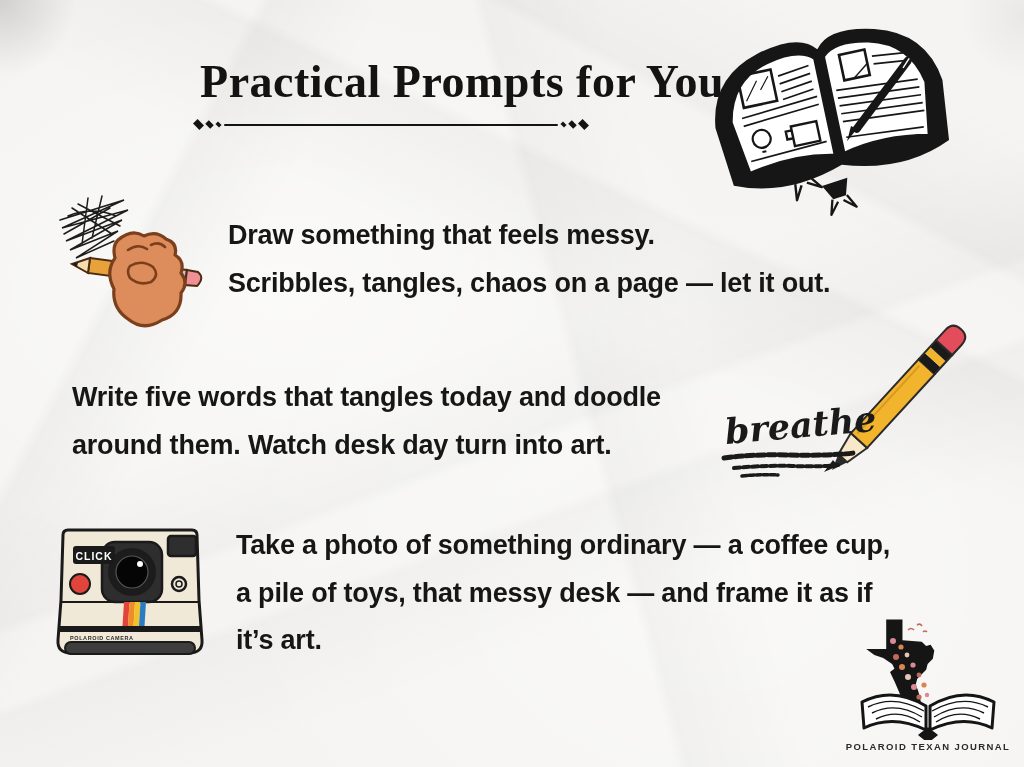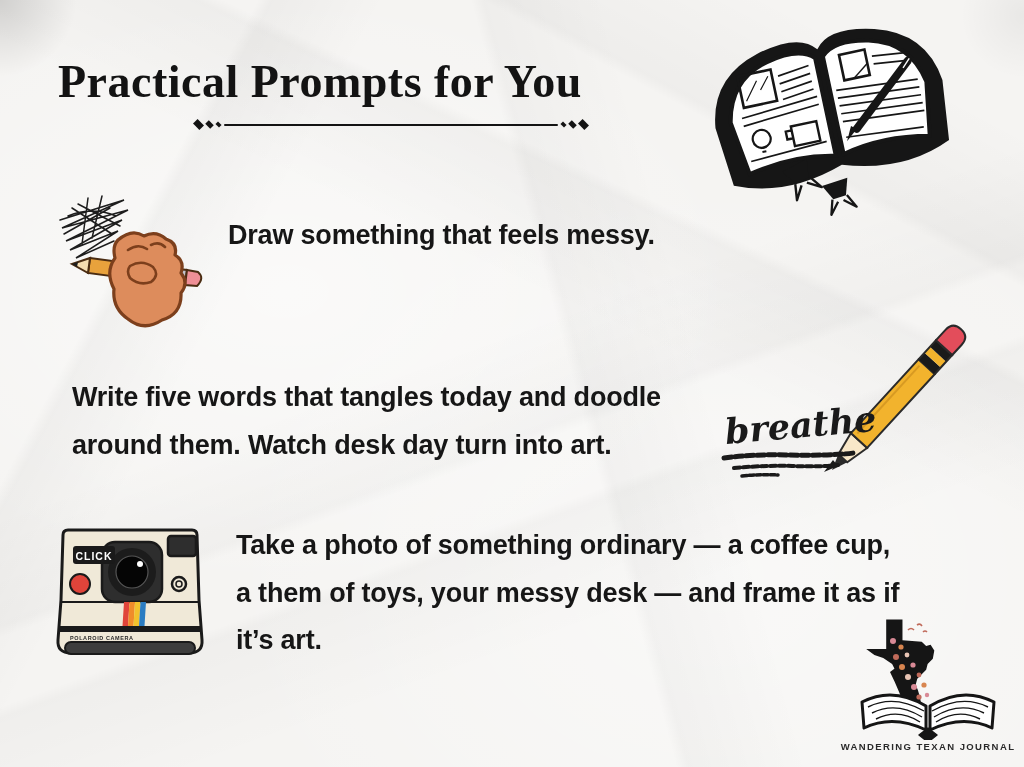--- a/index.html
+++ b/index.html
@@ -16,21 +16,21 @@
       radial-gradient(circle at 100% 2%, rgba(0,0,0,0.05), transparent 5%),
       linear-gradient(118deg, transparent 18%, rgba(0,0,0,0.030) 19%, transparent 27%),
       linear-gradient(205deg, transparent 30%, rgba(0,0,0,0.026) 31%, transparent 42%),
       linear-gradient(340deg, transparent 44%, rgba(0,0,0,0.022) 45%, transparent 55%),
       linear-gradient(75deg, transparent 55%, rgba(0,0,0,0.028) 56%, transparent 66%),
       linear-gradient(160deg, transparent 62%, rgba(0,0,0,0.024) 63%, transparent 74%),
       linear-gradient(28deg, transparent 78%, rgba(0,0,0,0.026) 79%, transparent 90%),
       radial-gradient(ellipse at 28% 38%, rgba(255,255,255,0.55), transparent 45%),
       radial-gradient(ellipse at 70% 75%, rgba(255,255,255,0.45), transparent 50%);
   }
-  .title-block{position:absolute;left:58px;top:56px;width:666px;text-align:left;}
+  .title-block{position:absolute;left:58px;top:56px;width:666px;text-align:right;}
   .title-block h1{
     margin:0;font-family:"Liberation Serif","DejaVu Serif",serif;font-weight:700;
     font-size:46px;line-height:52px;letter-spacing:0.5px;color:#131313;
   }
   .divider{display:flex;align-items:center;justify-content:center;gap:3px;margin:12px auto 0;width:394px;}
   .divider .line{flex:1;height:2px;background:#131313;border-radius:1px;}
   .divider .dm{background:#131313;transform:rotate(45deg) scale(1,0.72);}
   .dm.s1{width:9px;height:9px;} .dm.s2{width:7px;height:7px;} .dm.s3{width:5px;height:5px;}
   .prompt{
     position:absolute;font-family:"Liberation Sans",sans-serif;font-weight:700;
@@ -127,20 +127,21 @@
       <path d="M40,78 l6,-2 l-1,5 z" fill="#1d1d1d"></path>
       <path d="M146,83 L155,84 L153,99 L144,98 Z" fill="#c3c3cc" stroke="#4a2c12" stroke-width="2"></path>
       <path d="M155,84 L166,86 Q173,92 165,100 L153,99 Z" fill="#ef8f96" stroke="#4a2c12" stroke-width="2"></path>
     </g>
     <path d="M86,54 Q100,42 112,50 Q124,44 134,53 Q146,57 143,69 Q153,75 149,87 Q157,97 149,107 Q150,128 130,134 Q112,146 96,133 Q80,122 82,103 Q73,86 83,72 Q80,60 86,54 Z" fill="#dd8c5c" stroke="#7c3f1c" stroke-width="3.2" stroke-linejoin="round"></path>
     <path d="M96,64 Q106,57 115,63 M119,59 Q127,55 133,61 M98,80 Q110,73 121,81 Q128,89 119,96 Q107,100 98,92 Q94,85 98,80 Z" fill="none" stroke="#7c3f1c" stroke-width="2.6" stroke-linecap="round"></path>
   </svg>
 
   <div class="prompt prompt1">
     <span>Draw something that feels messy.</span><br>
+    <span>Scribbles, tangles, chaos on a page — let it out.</span>
   </div>
 
   <div class="prompt prompt2">
     <span>Write five words that tangles today and doodle</span><br>
     <span>around them. Watch desk day turn into art.</span>
   </div>
 
   <svg class="art pencil-art" viewBox="0 0 260 174">
     <g transform="translate(122,152) rotate(-47.5)">
       <path d="M0,0 L16,-6 L16,6 Z" fill="#2a2a2a"></path>
@@ -181,21 +182,21 @@
       <path d="M85,80 L90.5,80 L89,104 L83.5,104 Z" fill="#f2c22d"></path>
       <path d="M90.5,80 L96,80 L94.5,104 L89,104 Z" fill="#2a7cc2"></path>
     </g>
     <rect x="10" y="104" width="140" height="6" fill="#1a1a1a"></rect>
     <text x="20" y="117.5" font-size="5.5" font-weight="bold" letter-spacing="0.6" font-family="'Liberation Sans',sans-serif" fill="#2a2a2a">POLAROID CAMERA</text>
     <rect x="15" y="120" width="130" height="12" rx="6" fill="#3d3d3d" stroke="#1a1a1a" stroke-width="2"></rect>
   </svg>
 
   <div class="prompt prompt3">
     <span>Take a photo of something ordinary — a coffee cup,</span><br>
-    <span>a them of toys, your messy desk — and frame it as if</span><br>
+    <span>a pile of toys, that messy desk — and frame it as if</span><br>
     <span>it’s art.</span>
   </div>
 
   <div class="logo">
     <svg viewBox="0 0 180 124">
       <g transform="translate(26,2) scale(0.74)">
         <path d="M30,2 L52,2 L52,30 L78,32 L84,38 L90,36 L95,44 L93,55 L86,62 L84,70 L72,82 L68,97 L58,86 L50,80 L43,72 L38,62 L26,54 L14,50 L3,42 L30,42 Z" fill="#151515"></path>
       </g>
       <path d="M60,50 Q82,62 84,96 L70,100 Q62,76 52,56 Z" fill="#151515"></path>
       <g>
@@ -215,16 +216,16 @@
         <path d="M70,14 q3,-3 6,0 M79,9 q3,-2 5,1 M85,16 q2,-2 4,0" stroke="#c06a5a" stroke-width="1.6" fill="none"></path>
       </g>
       <g stroke="#151515" fill="#ffffff" stroke-linejoin="round">
         <path d="M24,86 Q55,70 88,90 L88,114 Q55,98 26,112 Z" stroke-width="3"></path>
         <path d="M156,86 Q125,70 92,90 L92,114 Q125,98 154,112 Z" stroke-width="3"></path>
         <path d="M30,91 Q56,78 86,95 M34,97 Q58,85 84,101 M38,103 Q60,92 82,106" stroke-width="1.4" fill="none"></path>
         <path d="M150,91 Q124,78 94,95 M146,97 Q122,85 96,101 M142,103 Q120,92 98,106" stroke-width="1.4" fill="none"></path>
         <path d="M90,112 L99,119 L90,126 L81,119 Z" fill="#151515" stroke-width="1.5"></path>
       </g>
     </svg>
-    <div class="logo-word">WANDERING TEXAN JOURNAL</div>
+    <div class="logo-word">POLAROID TEXAN JOURNAL</div>
   </div>
 
 </div>
 
 </body></html>

